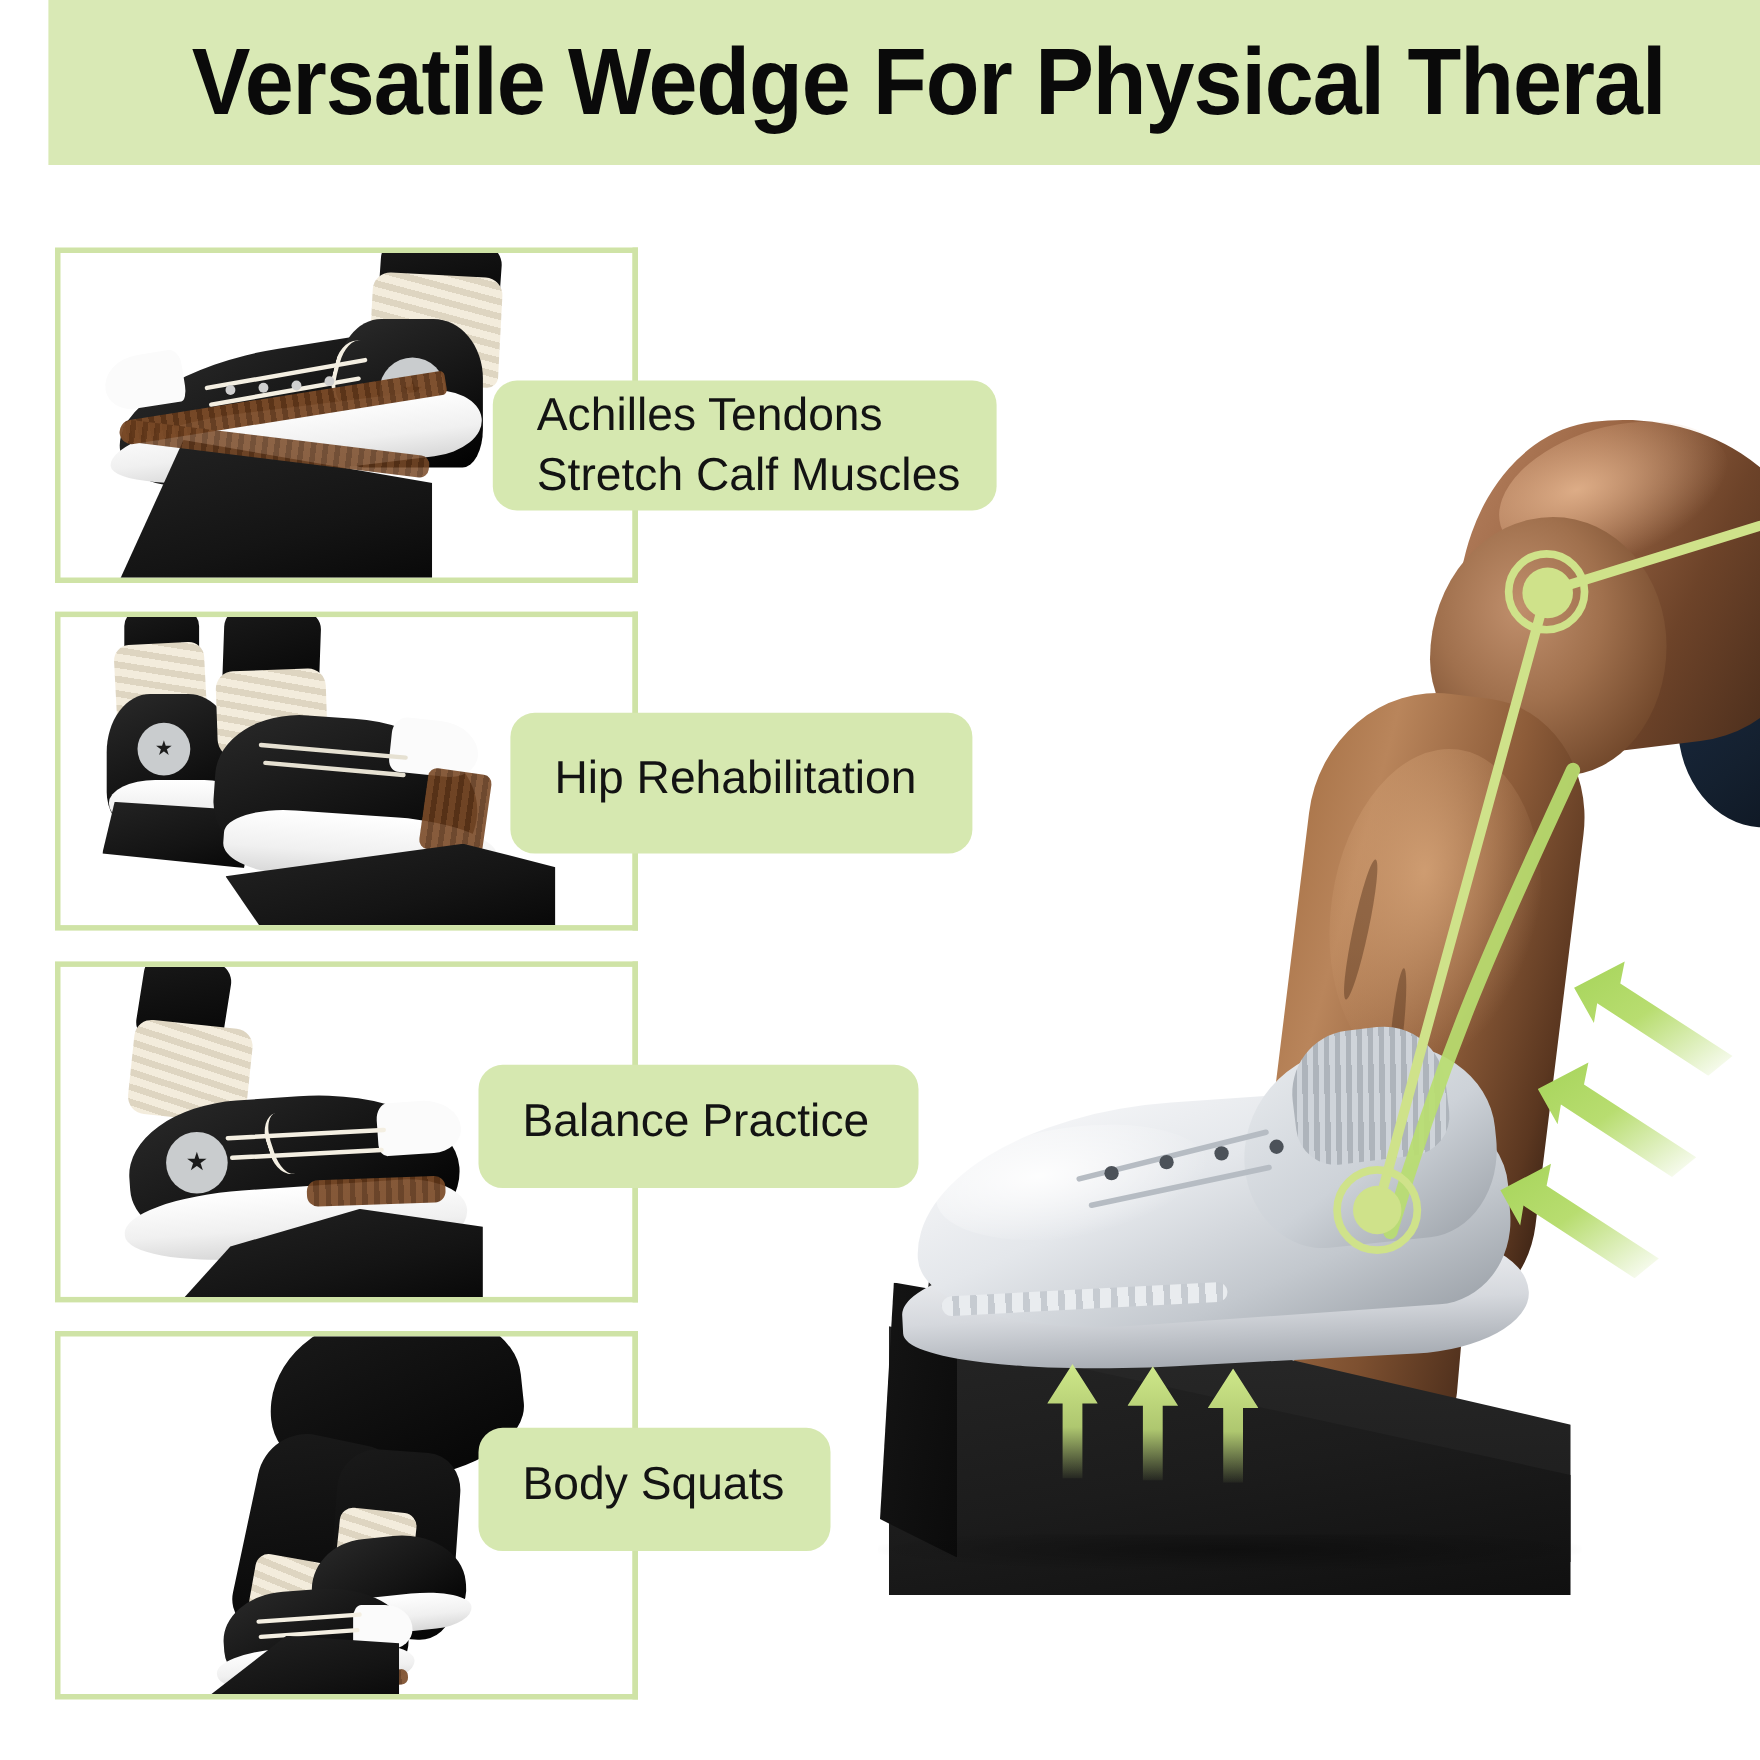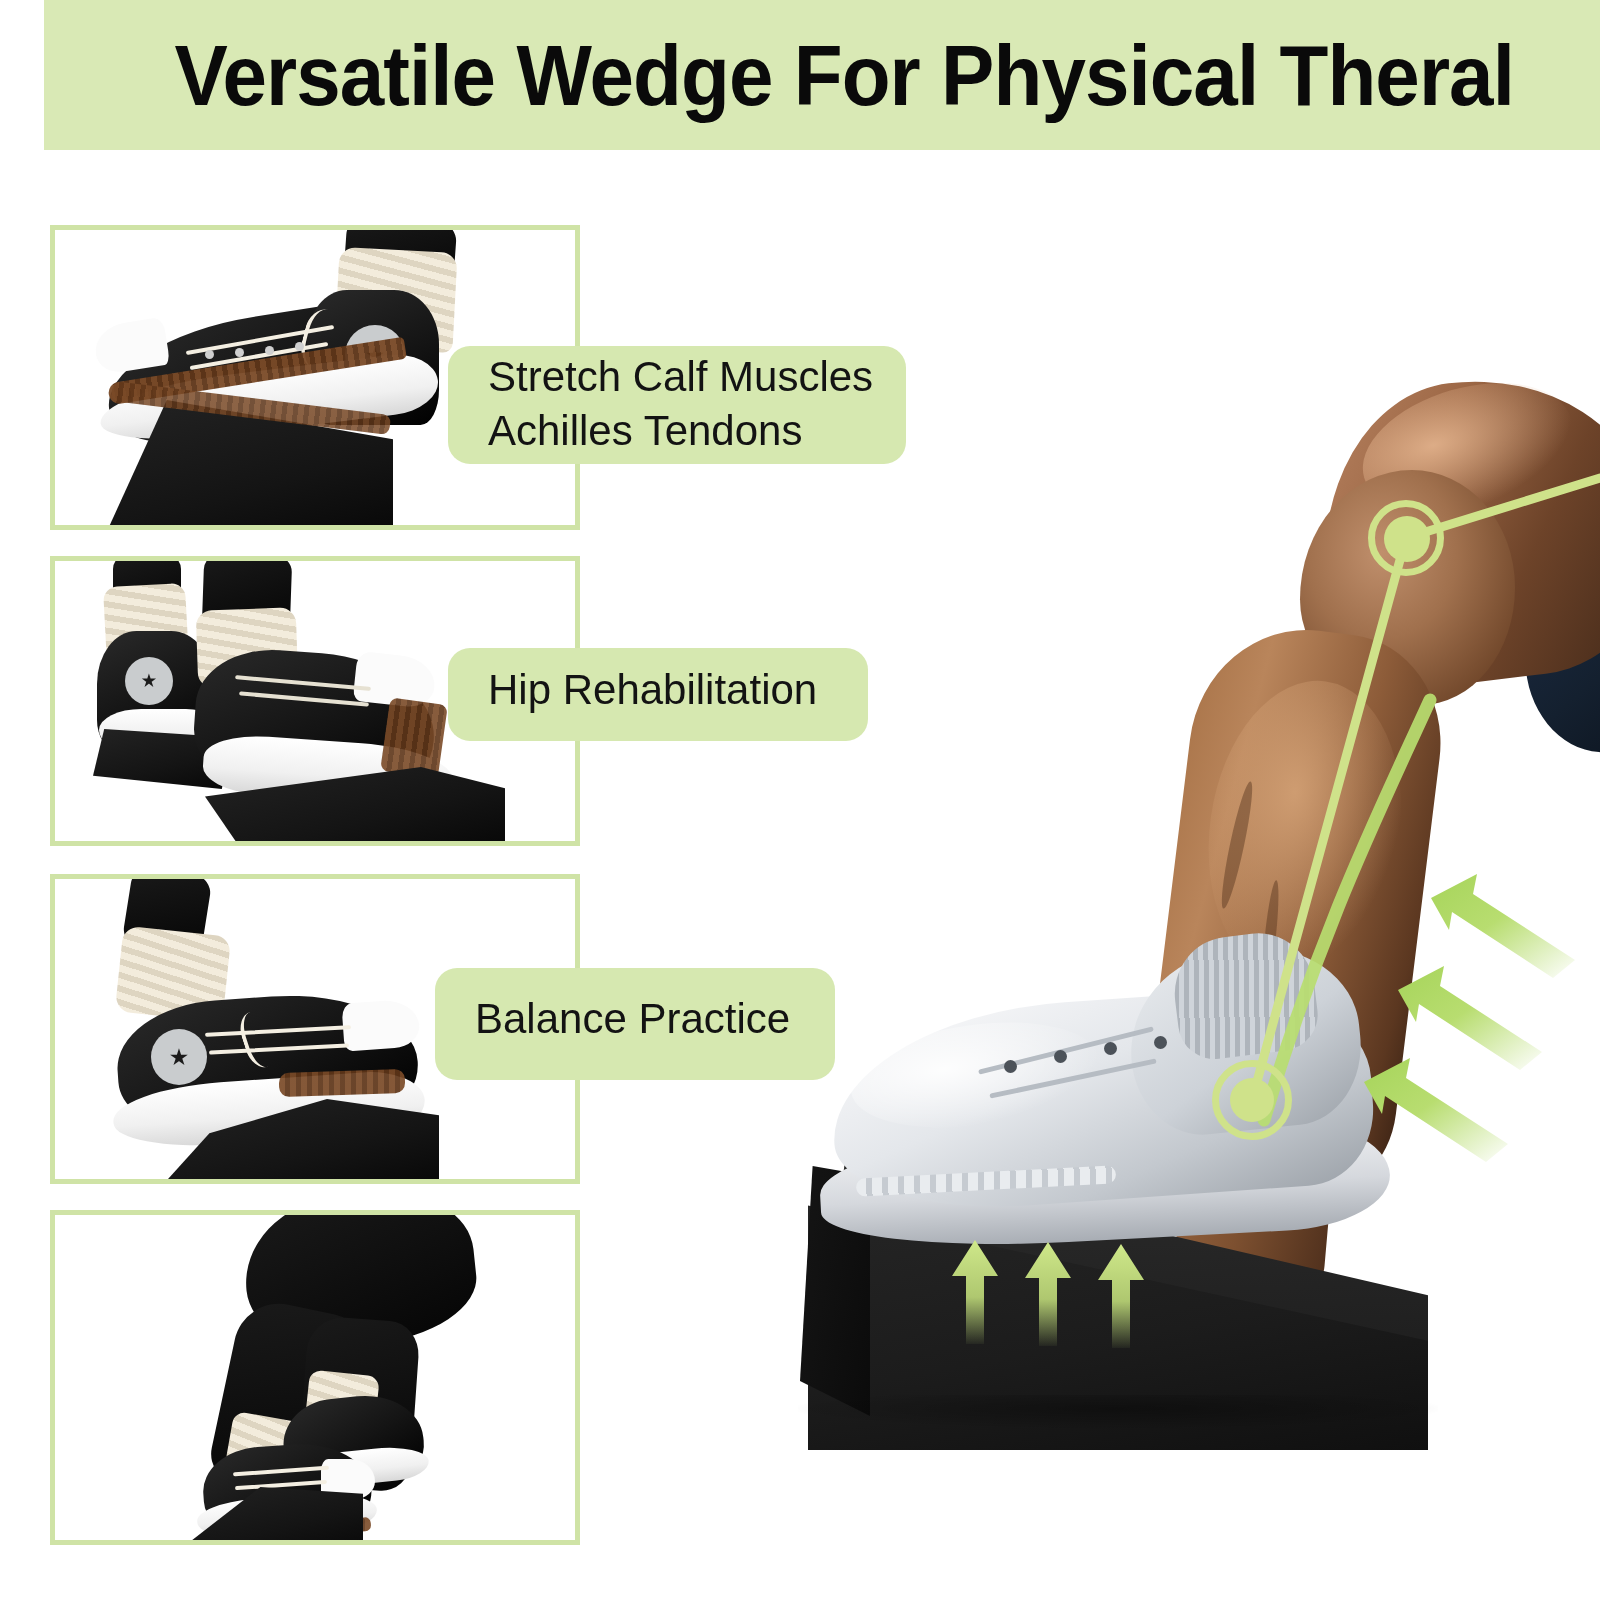--- a/index.html
+++ b/index.html
@@ -348,22 +348,22 @@
       <div class="ph tread" style="left:52px;top:130px;width:300px;height:22px;transform:rotate(-9deg);border-radius:14px 6px 6px 14px;opacity:.95;"></div>
 
       <div class="ph wedge-blk" style="left:48px;top:170px;width:290px;height:140px;clip-path:polygon(22% 0%,100% 28%,100% 100%,0% 100%);"></div>
       <div class="ph tread" style="left:56px;top:168px;width:280px;height:20px;transform:rotate(7deg);opacity:.85;border-radius:8px;"></div>
     </div>
   </div>
 
   <div class="connector" style="left:575px; top:225px; height:305px;"></div>
 
   <div class="label-pill" style="left:448px; top:346px; width:458px; height:118px;">
+    <span>Achilles Tendons</span>
     <span>Stretch Calf Muscles</span>
-    <span>Achilles Tendons</span>
   </div>
 
   <div class="panel" style="left:50px; top:556px; width:530px; height:290px;">
     <div class="panel-photo">
 
       <div class="ph legging" style="left:58px;top:-6px;width:68px;height:60px;border-radius:14px;"></div>
       <div class="ph sock-wht" style="left:50px;top:24px;width:82px;height:80px;border-radius:14px;transform:rotate(-3deg);"></div>
       <div class="ph shoe-blk" style="left:42px;top:70px;width:116px;height:120px;border-radius:34% 36% 18% 18% / 44% 44% 26% 26%;"></div>
       <div class="ph cv-logo" style="left:70px;top:96px;width:48px;height:48px;font-size:9px;">
         <span class="star" style="font-size:16px;">★</span>
@@ -379,21 +379,21 @@
         <div style="position:absolute;left:0;top:8px;width:136px;height:4px;background:#e6e1d2;border-radius:3px;transform:rotate(5deg);"></div>
         <div style="position:absolute;left:4px;top:24px;width:130px;height:4px;background:#e6e1d2;border-radius:3px;transform:rotate(5deg);"></div>
       </div>
       <div class="ph sole-wht" style="left:148px;top:180px;width:250px;height:58px;border-radius:30% 44% 20% 26% / 50% 62% 56% 50%;transform:rotate(4deg);"></div>
       <div class="ph tread" style="left:330px;top:140px;width:58px;height:74px;transform:rotate(8deg);border-radius:8px;opacity:.9;"></div>
       <div class="ph wedge-blk" style="left:150px;top:206px;width:300px;height:82px;clip-path:polygon(0% 36%,72% 0%,100% 26%,100% 100%,12% 100%);"></div>
     </div>
   </div>
   <div class="connector" style="left:575px; top:556px; height:290px;"></div>
 
-  <div class="label-pill" style="left:448px; top:648px; width:420px; height:93px; padding-top:6px;">
+  <div class="label-pill" style="left:464px; top:648px; width:420px; height:128px; padding-top:6px;">
     <span>Hip Rehabilitation</span>
   </div>
 
   <div class="panel" style="left:50px; top:874px; width:530px; height:310px;">
     <div class="panel-photo">
       <div class="ph legging" style="left:72px;top:-8px;width:80px;height:80px;border-radius:18px;transform:rotate(9deg);"></div>
       <div class="ph sock-wht" style="left:64px;top:52px;width:108px;height:86px;border-radius:16px;transform:rotate(6deg);"></div>
       <div class="ph shoe-blk" style="left:62px;top:118px;width:300px;height:120px;border-radius:36% 50% 14% 20% / 56% 66% 40% 40%;transform:rotate(-4deg);"></div>
       <div class="ph cv-logo" style="left:96px;top:150px;width:56px;height:56px;">
         <span class="star">★</span>
@@ -435,20 +435,23 @@
         <div style="position:absolute;left:2px;top:20px;width:92px;height:4px;background:#f4efe2;border-radius:3px;transform:rotate(-4deg);"></div>
       </div>
       <div class="ph sole-wht" style="left:142px;top:282px;width:180px;height:36px;border-radius:34% 34% 22% 26% / 54% 56% 52% 50%;transform:rotate(-4deg);"></div>
       <div class="ph tread" style="left:200px;top:306px;width:116px;height:14px;transform:rotate(-4deg);border-radius:6px;opacity:.9;"></div>
 
       <div class="ph wedge-blk" style="left:118px;top:272px;width:190px;height:68px;clip-path:polygon(46% 0%,100% 10%,100% 100%,0% 100%);"></div>
     </div>
   </div>
   <div class="connector" style="left:575px; top:1210px; height:335px;"></div>
 
+  <div class="label-pill" style="left:435px; top:1298px; width:320px; height:112px; padding-top:6px;">
+    <span>Body Squats</span>
+  </div>
 
   <div class="hero">
 
     <div class="shorts"></div>
     <div class="thigh"></div>
     <div class="thigh-hi"></div>
     <div class="knee"></div>
     <div class="calf"></div>
     <div class="calf-bulge"></div>
     <div class="achilles"></div>

